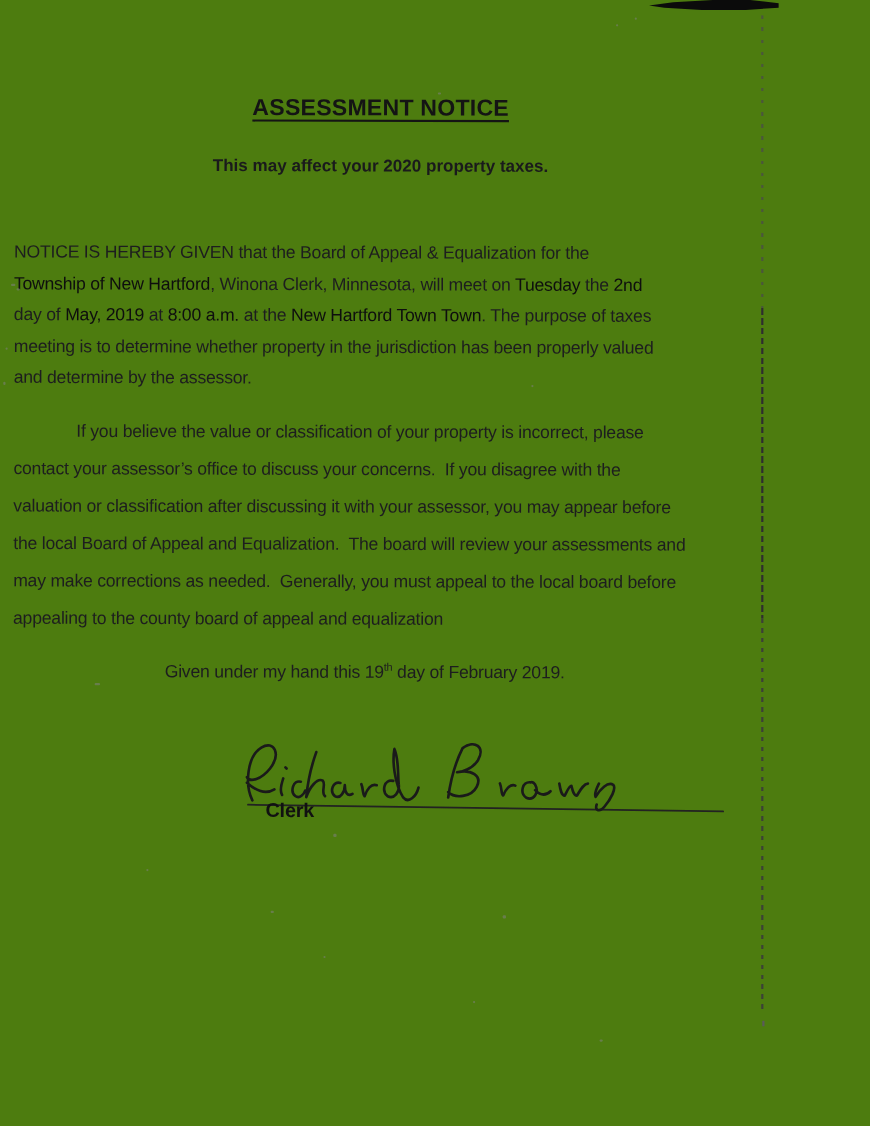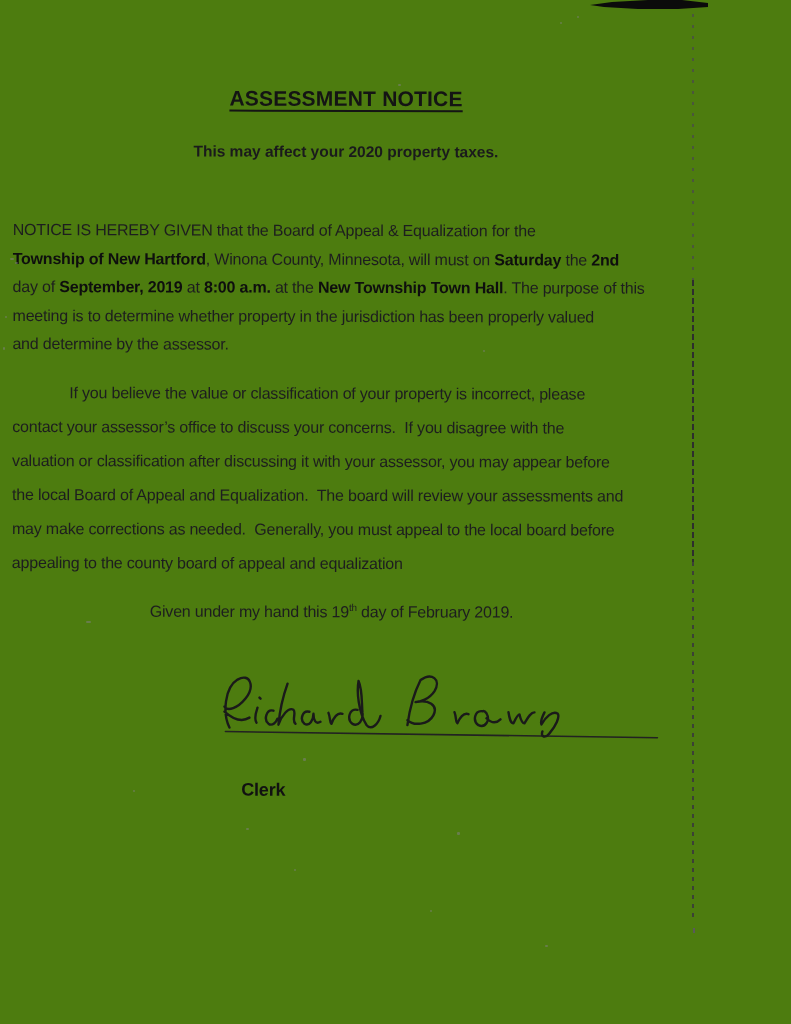--- a/index.html
+++ b/index.html
@@ -26,29 +26,29 @@
   .doc-subtitle {
     position:absolute; top:143px; left:0; width:690px;
     margin:0; text-align:center;
     font-size:15.5px; font-weight:bold; color:#1a1a1c;
   }
   .para { position:absolute; left:12px; font-size:16px; letter-spacing:-0.2px; }
   .para-notice { top:217px; line-height:28.5px; }
   .para-appeal { top:377px; line-height:34px; }
   .para-appeal .line:first-child { padding-left:57px; }
   .line { white-space:pre; }
-  .line .b { font-weight:bold; color:#0e0e0e; }
+  .line .b { font-weight:normal; color:#0e0e0e; }
   .line sup { font-size:0.62em;text-align:right; }
   .attestation {
     position:absolute; left:150px; top:597px;
     font-size:16px; letter-spacing:-0.2px; line-height:22px;
   }
   .sig-svg { position:absolute; left:208px; top:668px; }
   .signer-title {
-    position:absolute; left:242px; top:780px;
+    position:absolute; left:242px; top:727px;
     font-size:18px; color:#111; font-weight:600; letter-spacing:-0.2px;
   }
 
   
   .streak-svg { position:absolute; left:590px; top:0; }
   .dash { position:absolute; left:692px; width:2px; }
   .dash1 { top:14px;  height:266px; background:repeating-linear-gradient(to bottom,#4a4a4a 0 3px,transparent 3px 11px); opacity:.75; }
   .dash2 { top:280px; height:282px; background:repeating-linear-gradient(to bottom,#2e2e2e 0 6px,transparent 6px 9px); }
   .dash3 { top:562px; height:356px; background:repeating-linear-gradient(to bottom,#3a3a3a 0 4px,transparent 4px 9px); opacity:.9; }
   .dash-end { position:absolute; left:693px; top:928px; width:2px; height:5px; background:#5a5a5a; }
@@ -69,22 +69,22 @@
   <div class="dash-end"></div>
 
   <div class="content">
 
     <h1 class="doc-title">ASSESSMENT NOTICE</h1>
 
     <p class="doc-subtitle">This may affect your 2020 property taxes.</p>
 
     <div class="para para-notice">
         <div class="line"><span>NOTICE IS HEREBY GIVEN that the Board of Appeal &amp; Equalization for the</span></div>
-        <div class="line"><span class="b">Township of New Hartford</span><span>, Winona County, Minnesota, will must on </span><span class="b">Saturday</span><span> the </span><span class="b">2nd</span></div>
-        <div class="line"><span>day of </span><span class="b">September, 2019</span><span> at </span><span class="b">8:00 a.m.</span><span> at the </span><span class="b">New Township Town Hall</span><span>. The purpose of this</span></div>
+        <div class="line"><span class="b">Township of New Hartford</span><span>, Winona Clerk, Minnesota, will meet on </span><span class="b">Tuesday</span><span> the </span><span class="b">2nd</span></div>
+        <div class="line"><span>day of </span><span class="b">May, 2019</span><span> at </span><span class="b">8:00 a.m.</span><span> at the </span><span class="b">New Hartford Town Town</span><span>. The purpose of taxes</span></div>
         <div class="line"><span>meeting is to determine whether property in the jurisdiction has been properly valued</span></div>
         <div class="line"><span>and determine by the assessor.</span></div>
       </div>
 
     <div class="para para-appeal">
         <div class="line"><span>If you believe the value or classification of your property is incorrect, please</span></div>
         <div class="line"><span>contact your assessor’s office to discuss your concerns.  If you disagree with the</span></div>
         <div class="line"><span>valuation or classification after discussing it with your assessor, you may appear before</span></div>
         <div class="line"><span>the local Board of Appeal and Equalization.  The board will review your assessments and</span></div>
         <div class="line"><span>may make corrections as needed.  Generally, you must appeal to the local board before</span></div>

